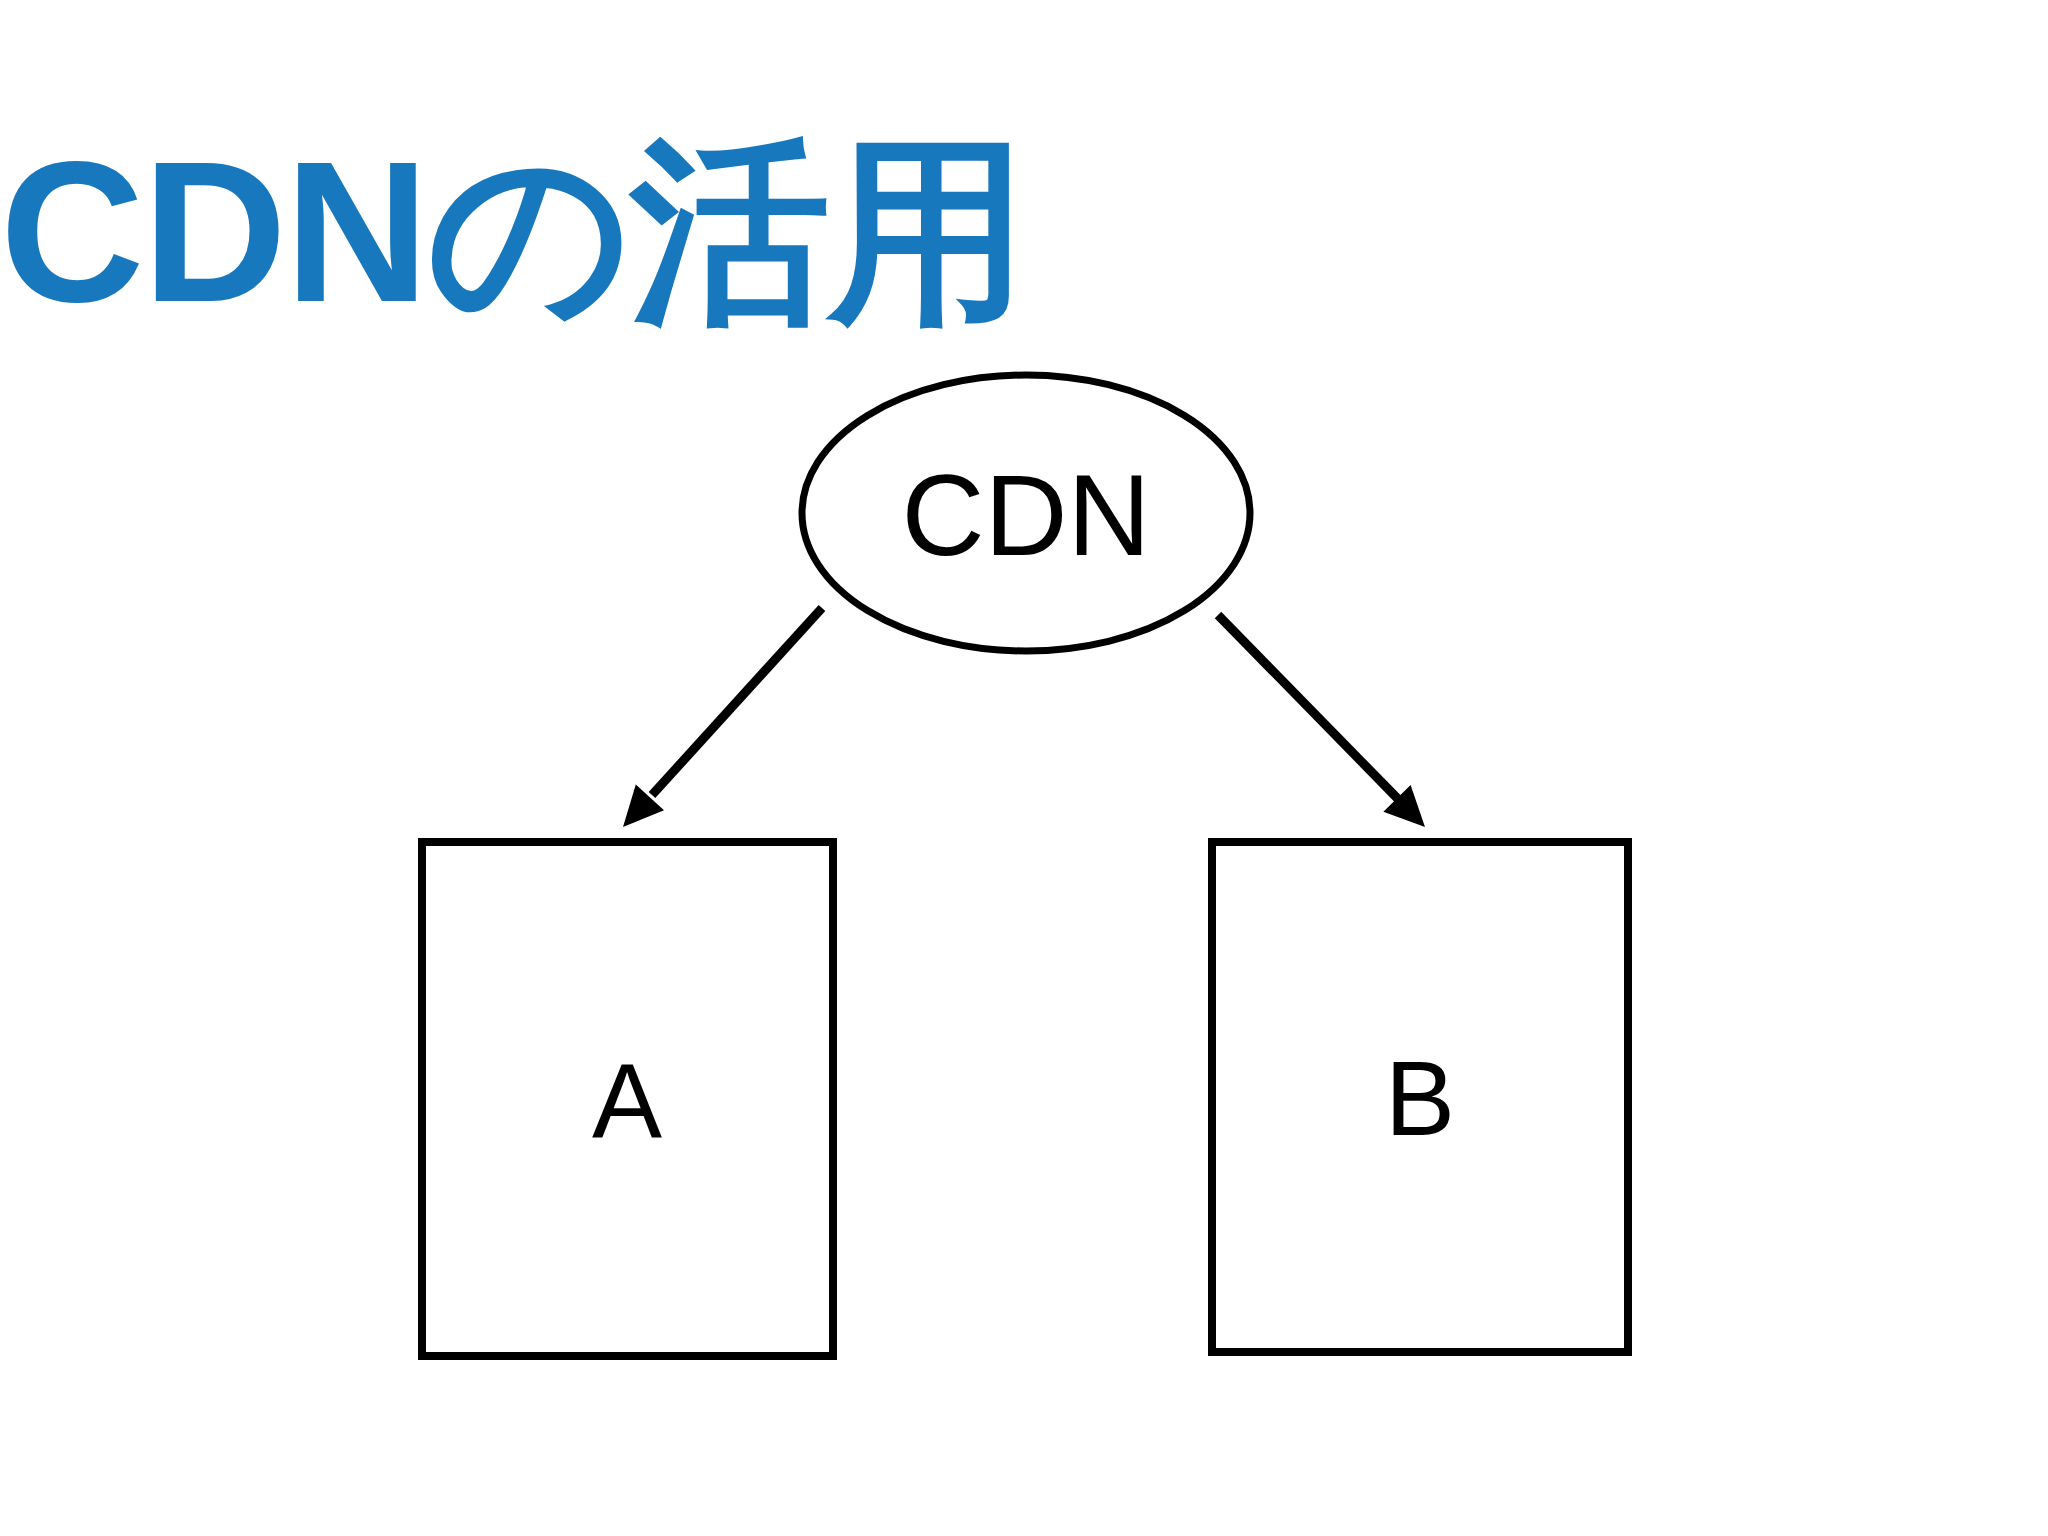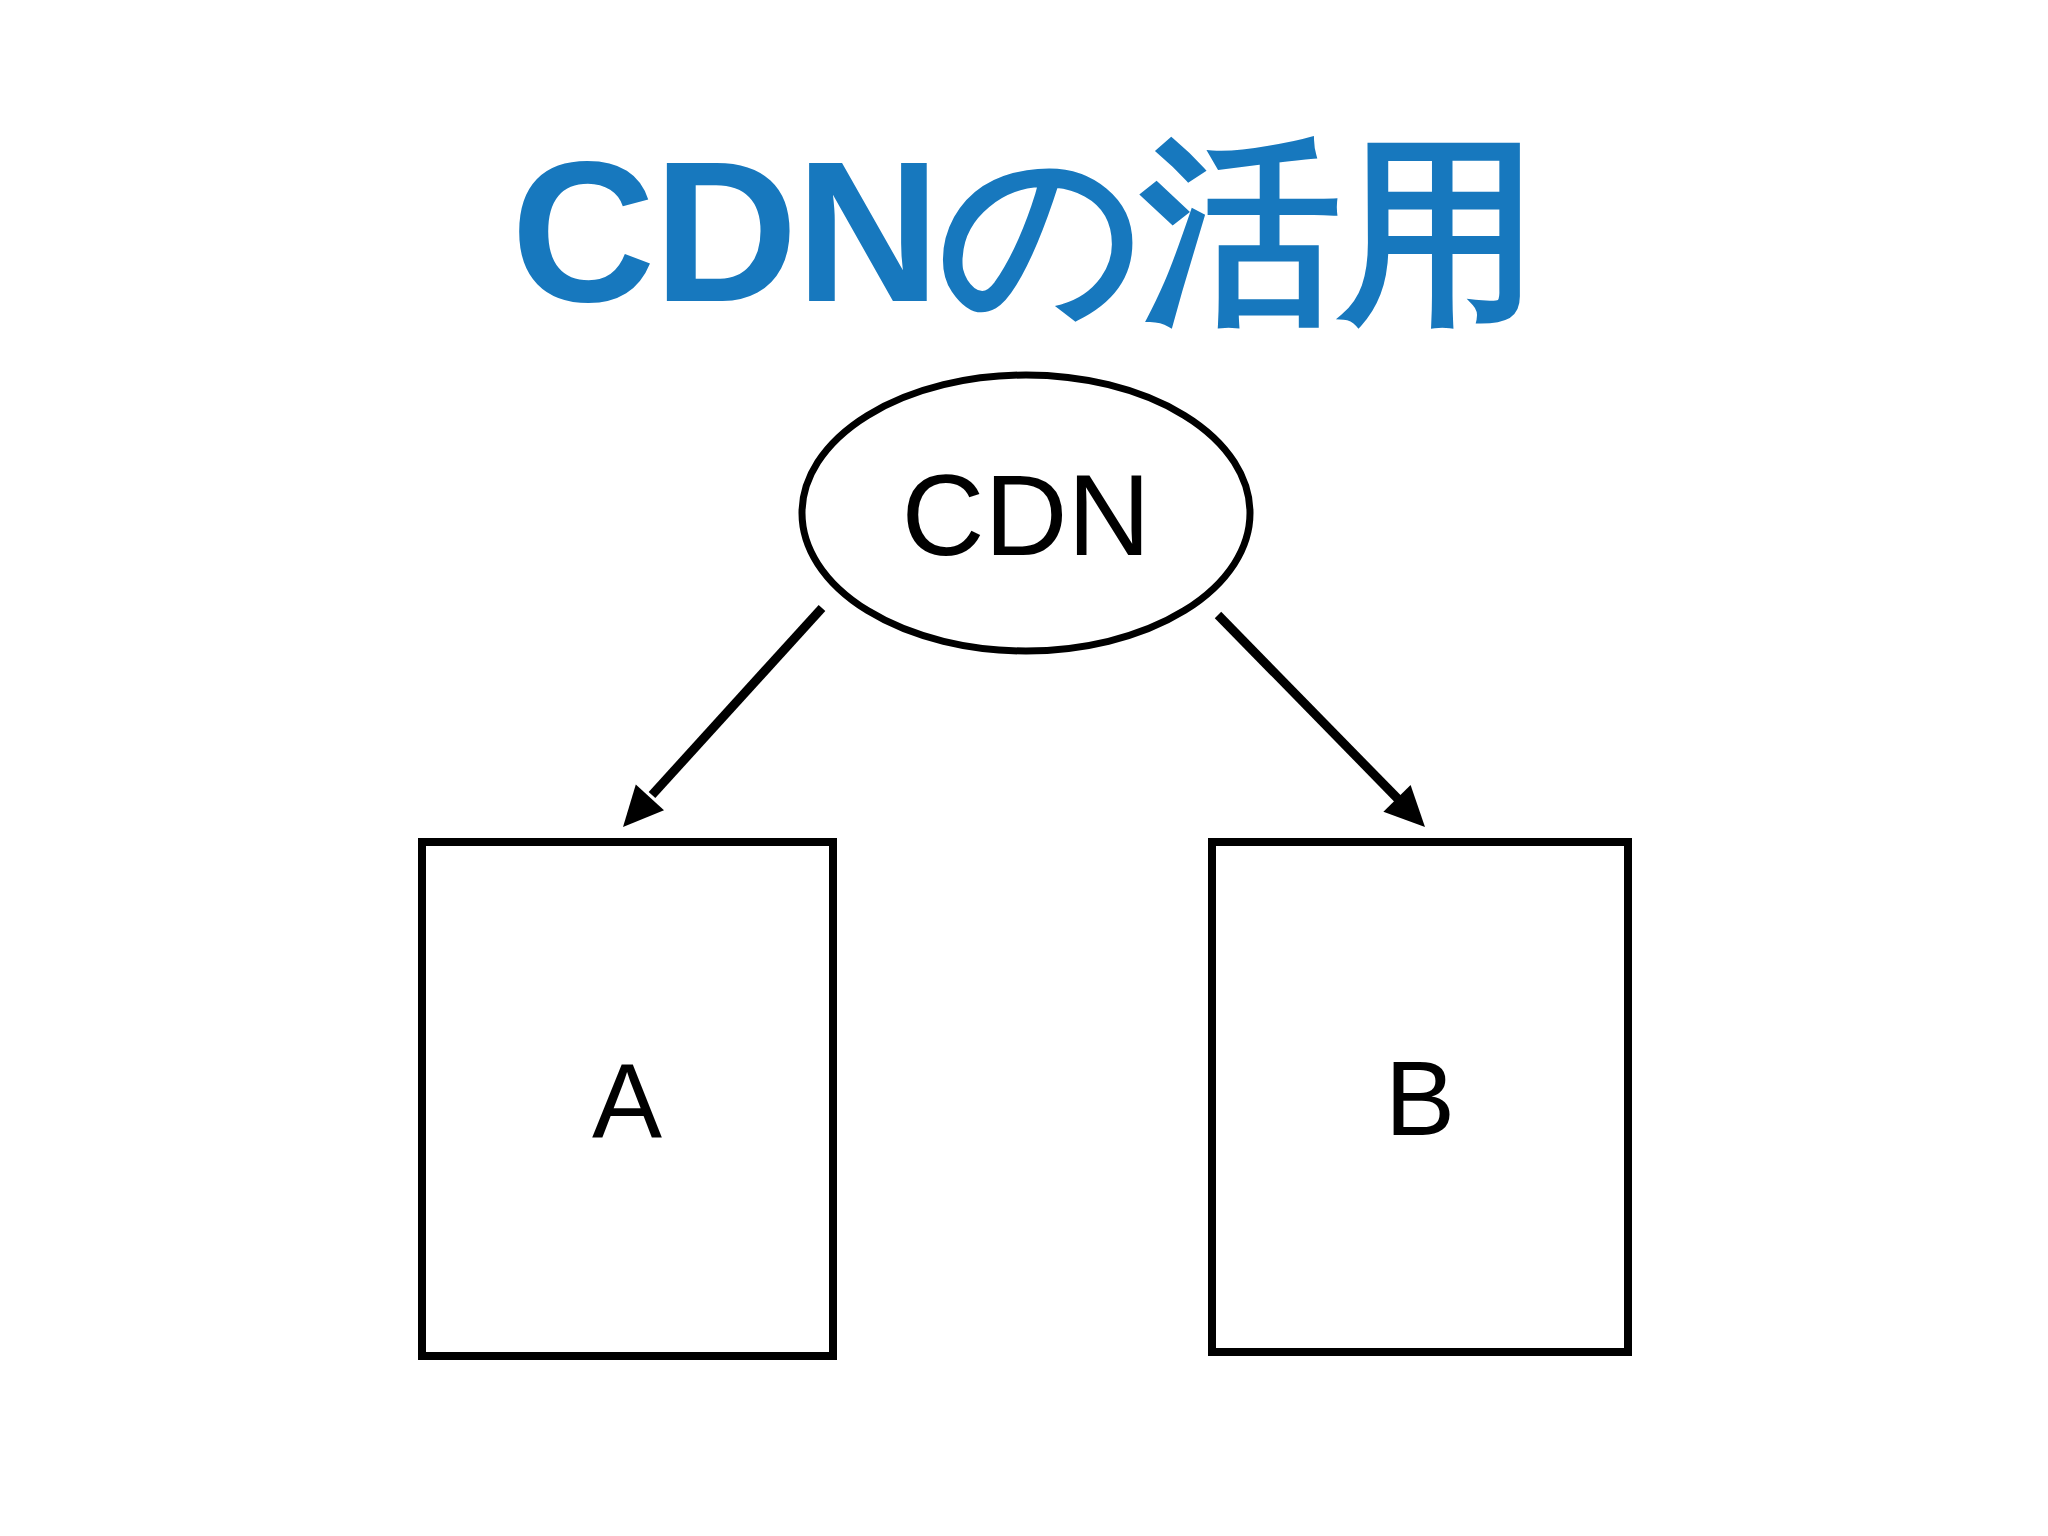--- a/index.html
+++ b/index.html
@@ -13,21 +13,21 @@
     height: 1536px;
     background: #ffffff;
     overflow: hidden;
     font-family: "Liberation Sans", "DejaVu Sans", sans-serif;
   }
   .slide-title {
     position: absolute;
     top: 112px;
     left: 0;
     width: 100%;
-    text-align: center;
+    text-align: left;
     font-family: "Liberation Sans", "DejaVu Sans", sans-serif;
     font-weight: bold;
     font-size: 200px;
     line-height: 1.2;
     letter-spacing: -0.01em;
     color: #1778BE;
     white-space: nowrap;
   }
   .diagram-svg {
     position: absolute;

